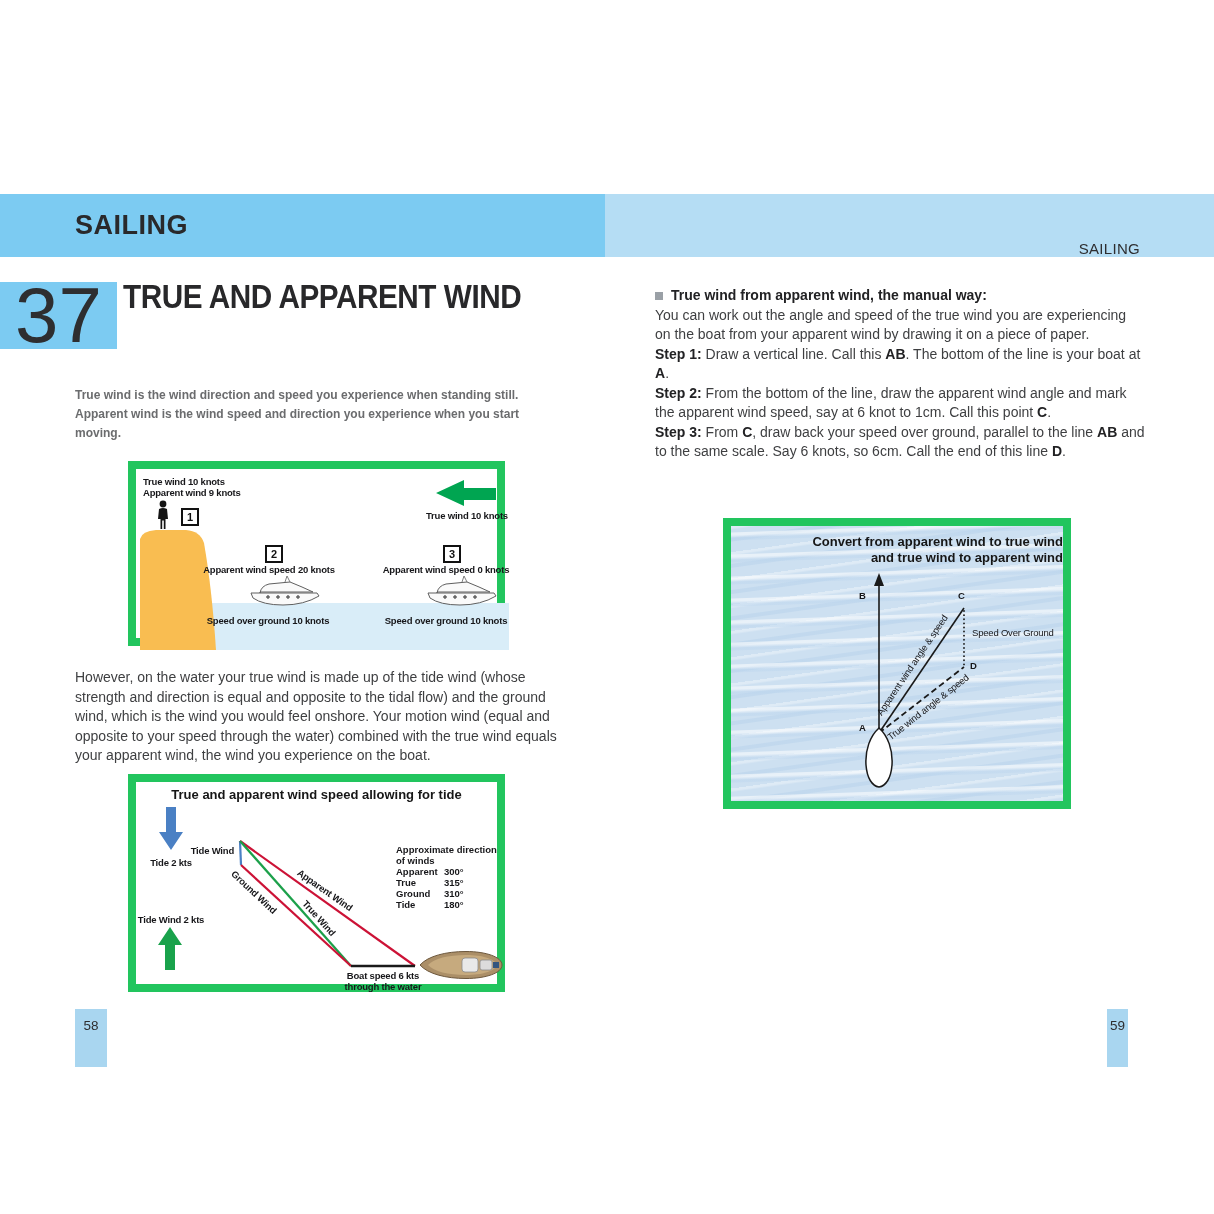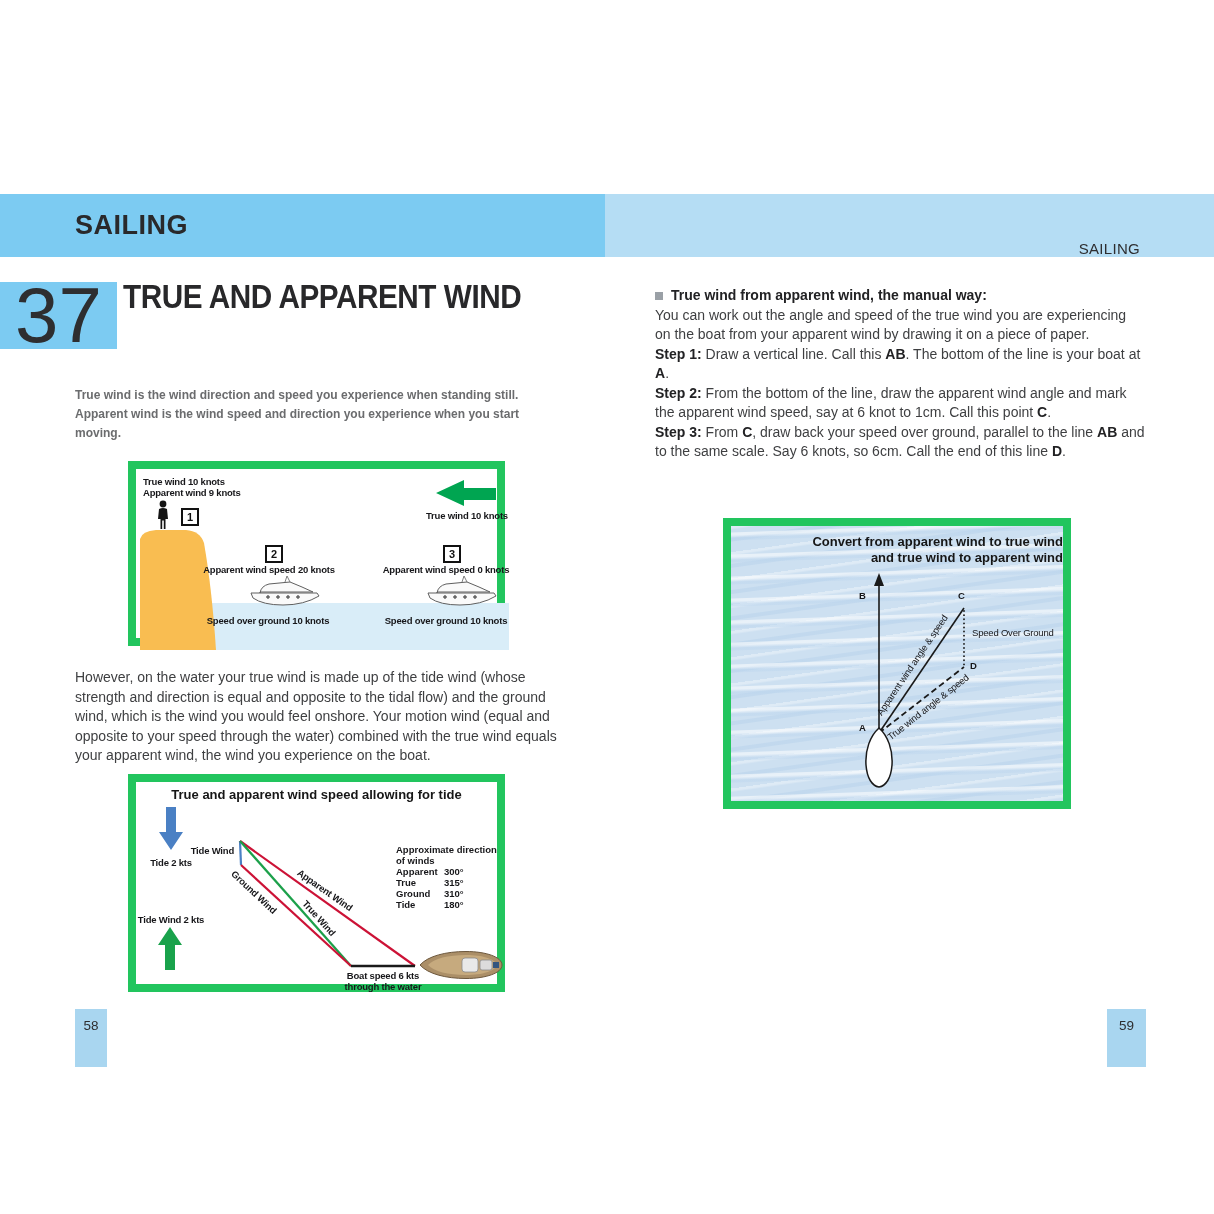--- a/index.html
+++ b/index.html
@@ -59,21 +59,21 @@
       repeating-linear-gradient(178deg, rgba(255,255,255,0) 0 6px, rgba(255,255,255,0.55) 7px 9px, rgba(189,214,238,0.45) 12px 14px, rgba(255,255,255,0) 15px 22px),
       repeating-linear-gradient(172deg, rgba(255,255,255,0.35) 0 2px, rgba(255,255,255,0) 4px 11px, rgba(176,205,233,0.38) 12px 15px, rgba(255,255,255,0) 16px 26px);}
   .d3-title{position:absolute;left:0;top:8px;width:100%;text-align:right;font-size:13px;font-weight:bold;
         color:#161616;line-height:16px;}
 
   
   .pagenum{position:absolute;top:985px;width:32px;height:58px;background:#a9d6f0;
         display:flex;justify-content:center;padding-top:9px;box-sizing:border-box;
         font-size:13.5px;color:#2e2e30;}
   .pagenum-left{left:75px;}
-  .pagenum-right{left:1107px;width:39px;}
+  .pagenum-right{left:1107px;width:21px;}
 
   svg{position:absolute;left:0;top:0;}
 </style>
 </head>
 <body>
 
 <div class="page">
 
   <div class="band band-left">
     <span class="band-left-title">SAILING</span>

